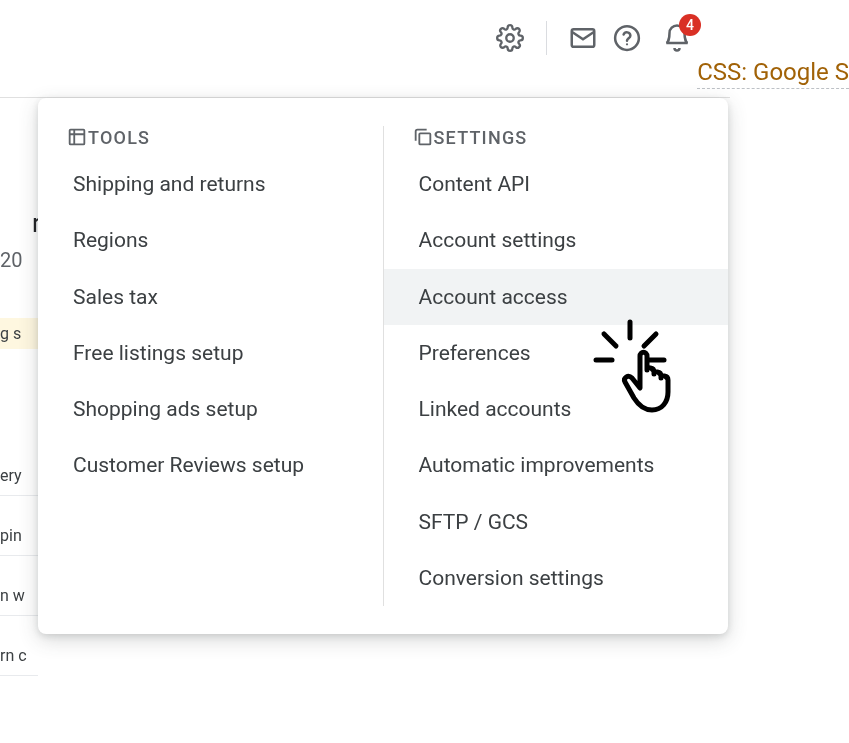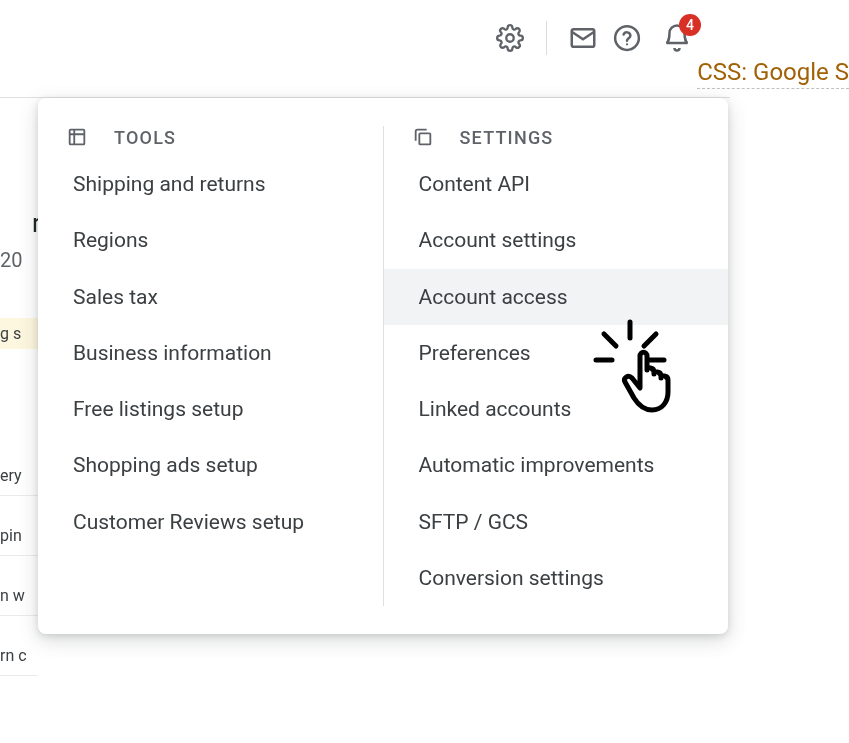--- a/index.html
+++ b/index.html
@@ -84,21 +84,21 @@
   .col {
     flex: 1;
     min-width: 0;
   }
   .col + .col {
     border-left: 1px solid #e0e0e0;
   }
   .col-header {
     display: flex;
     align-items: center;
-    gap: 26px;
+    gap: 0;
     padding: 0 28px 8px 28px;
     color: #5f6368;
     font-size: 18px;
     font-weight: 500;
     letter-spacing: 1.2px;
   }
   .col-header .hicon {
     width: 22px;
     height: 22px;
     display: flex;
@@ -213,21 +213,20 @@
         <svg width="22" height="22" viewBox="0 0 24 24" fill="none" stroke="#5f6368" stroke-width="2">
           <rect x="4" y="4" width="16" height="16" rx="1"></rect>
           <path d="M4 9h16M9 4v16"></path>
         </svg>
       </span>
       <span>TOOLS</span>
     </div>
     <div class="menu-item">Shipping and returns</div>
     <div class="menu-item">Regions</div>
     <div class="menu-item">Sales tax</div>
-    <div class="menu-item">Business information</div>
     <div class="menu-item">Free listings setup</div>
     <div class="menu-item">Shopping ads setup</div>
     <div class="menu-item">Customer Reviews setup</div>
   </div>
 
   <div class="col">
     <div class="col-header">
       <span class="hicon">
         <svg width="22" height="22" viewBox="0 0 24 24" fill="none" stroke="#5f6368" stroke-width="2">
           <rect x="8" y="8" width="12" height="12" rx="1"></rect>

